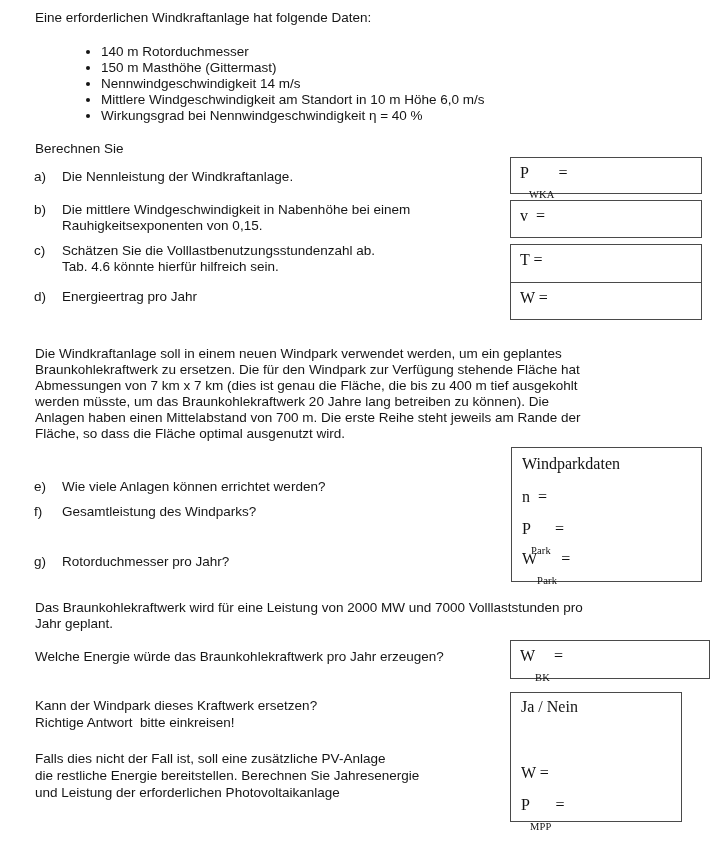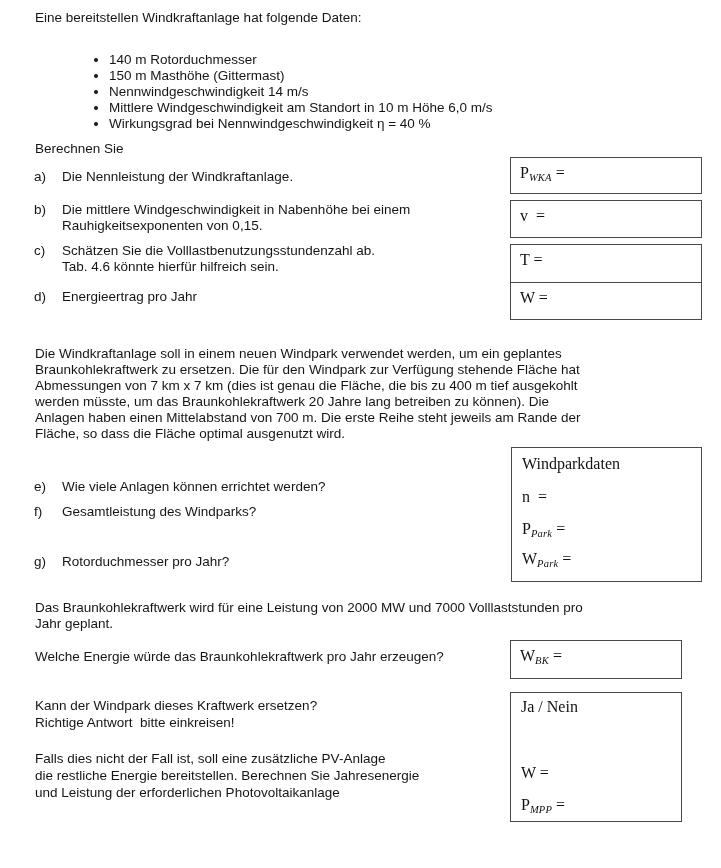--- a/index.html
+++ b/index.html
@@ -21,21 +21,21 @@
     white-space:pre;
     color:#151515;
   }
   .lbl{left:34px;}
   .txt{left:62px;}
   .lh17{line-height:17px;}
   
   .bullets{
     position:absolute;
     left:84px;top:44px;
-    margin:8px;padding-left:17px;
+    margin:0;padding-left:17px;
     font-size:13.5px;line-height:16px;
   }
   .bullets li{white-space:pre;}
   
   .abox{
     position:absolute;
     box-sizing:border-box;
     border:1.5px solid #4a4a4a;
     background:#ffffff;
   }
@@ -52,33 +52,32 @@
     left:10px;
     font-family:"Liberation Serif", serif;
     font-size:16px;
     line-height:19px;
     color:#111;
     white-space:pre;
   }
   .sub{
     font-size:10.5px;
     position:relative;
-    top:3px;
+    top:20px;
     letter-spacing:0.2px;
-    font-style:italic;
   }
   .cell{box-sizing:border-box;height:38px;}
   .cell-top{border-bottom:1.5px solid #4a4a4a;}
 </style>
 </head>
 <body>
 
 <div class="page">
 
-  <div class="ln" style="top:10px">Eine bereitstellen Windkraftanlage hat folgende Daten:</div>
+  <div class="ln" style="top:10px">Eine erforderlichen Windkraftanlage hat folgende Daten:</div>
 
   <ul class="bullets">
     <li>140 m Rotorduchmesser</li>
     <li>150 m Masthöhe (Gittermast)</li>
     <li>Nennwindgeschwindigkeit 14 m/s</li>
     <li>Mittlere Windgeschwindigkeit am Standort in 10 m Höhe 6,0 m/s</li>
     <li>Wirkungsgrad bei Nennwindgeschwindigkeit η = 40 %</li>
   </ul>
 
   <div class="ln" style="top:141px">Berechnen Sie</div>
@@ -135,21 +134,21 @@
     <div class="brow" style="top:39px"><span>n</span><span class="sub"></span><span>  =</span></div>
     <div class="brow" style="top:71px"><span>P</span><span class="sub">Park</span><span> =</span></div>
     <div class="brow" style="top:101px"><span>W</span><span class="sub">Park</span><span> =</span></div>
   </div>
 
   <div class="ln" style="top:600px">Das Braunkohlekraftwerk wird für eine Leistung von 2000 MW und 7000 Volllaststunden pro</div>
   <div class="ln" style="top:616px">Jahr geplant.</div>
 
   <div class="ln" style="top:649px">Welche Energie würde das Braunkohlekraftwerk pro Jahr erzeugen?</div>
 
-  <div class="abox" style="left:510px;top:640px;width:172px;height:39px">
+  <div class="abox" style="left:510px;top:640px;width:200px;height:39px">
     <div class="blabel"><span>W</span><span class="sub">BK</span><span> =</span></div>
   </div>
 
   <div class="ln lh17" style="top:697px">Kann der Windpark dieses Kraftwerk ersetzen?</div>
   <div class="ln lh17" style="top:714px">Richtige Antwort  bitte einkreisen!</div>
 
   <div class="ln lh17" style="top:750px">Falls dies nicht der Fall ist, soll eine zusätzliche PV-Anlage</div>
   <div class="ln lh17" style="top:784px">und Leistung der erforderlichen Photovoltaikanlage</div>
   <div class="ln lh17" style="top:767px">die restliche Energie bereitstellen. Berechnen Sie Jahresenergie</div>
 

